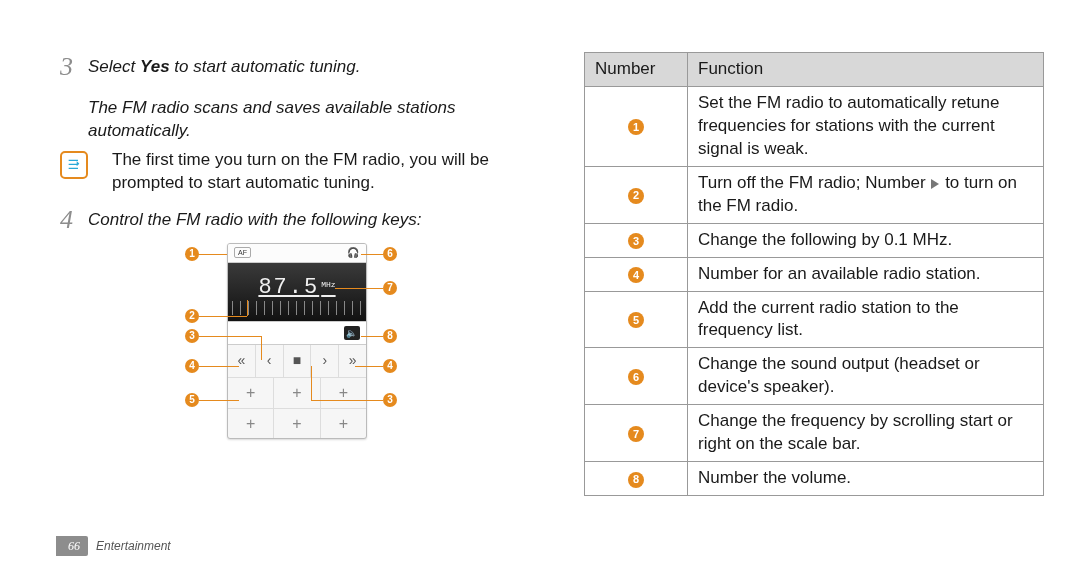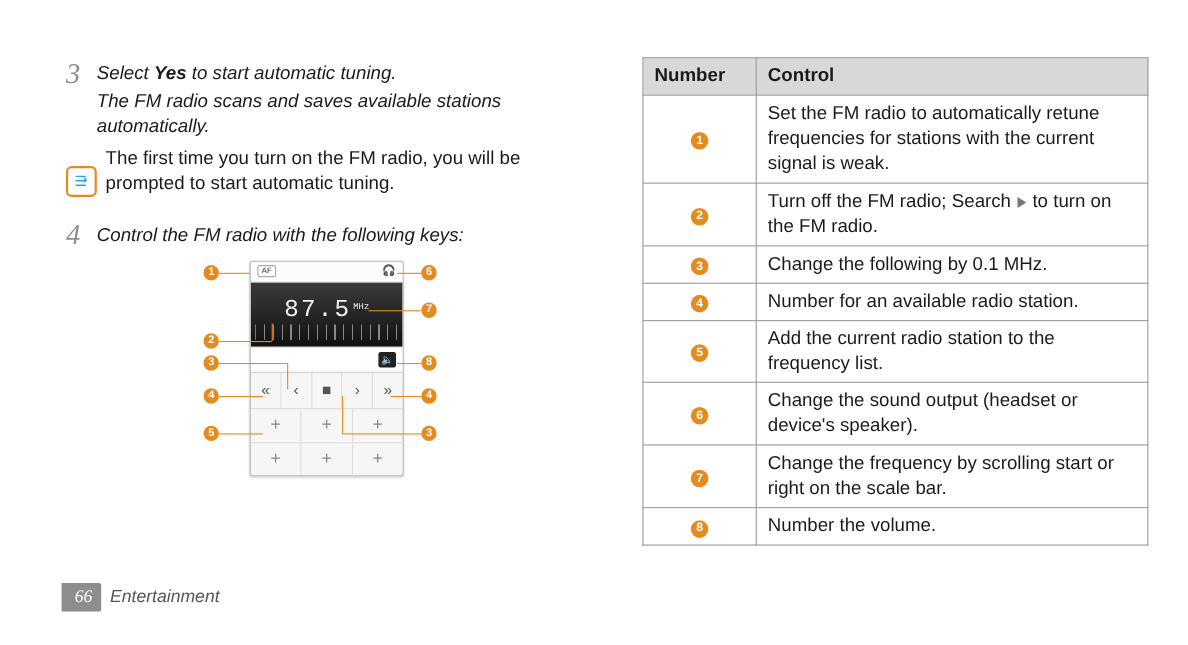--- a/index.html
+++ b/index.html
@@ -31,24 +31,24 @@
     font-style: italic;
     font-size: 26px;
     color: #8d8d8d;
     width: 28px;
     flex: 0 0 28px;
     text-align: left;
     line-height: 1;
     margin-top: -2px;
   }
   .step-body { flex: 1; font-style: italic; }
-  .step .sub { margin-top: 2px; }
-
-  
-  .note { display: flex; align-items: flex-end; margin: 6px 0 24px; }
+  .step .sub { margin-top: 18px; }
+
+  
+  .note { display: flex; align-items: flex-start; margin: 6px 0 14px; gap: 16px; }
   .note-icon {
     width: 24px; height: 24px; border: 2px solid #e58a1e; border-radius: 5px;
     display: flex; align-items: center; justify-content: center;
     flex: 0 0 24px; margin-right: 8px; margin-top: 2px;
   }
   .note-icon svg { width: 16px; height: 16px; }
   .note-text { flex: 1; }
 
   
   .diagram {
@@ -86,20 +86,21 @@
     color: #eee;
     position: relative;
   }
   .device .freq .val {
     position: absolute; left: 0; right: 0; top: 10px;
     text-align: center;
     font-family: "Courier New", monospace;
     letter-spacing: 2px;
     font-size: 22px;
     color: #f0f0f0;
+    text-decoration: underline;
   }
   .device .freq .unit {
     font-size: 8px; letter-spacing: 0; margin-left: 2px; vertical-align: 6px;
   }
   .device .freq .ticks {
     position: absolute; left: 4px; right: 4px; bottom: 6px; height: 14px;
   }
   .device .freq .ticks::before {
     content: "";
     position: absolute; inset: 0;
@@ -162,21 +163,21 @@
   }
   table.func th, table.func td {
     border: 1px solid #999;
     padding: 5px 10px;
     text-align: left;
     vertical-align: top;
     font-size: 17px;
   }
   table.func th {
     background: #d8d8d8;
-    font-weight: 700;
+    font-weight: 400;
   }
   table.func td.numcell {
     text-align: center;
     vertical-align: middle;
     width: 82px;
   }
   .bubble {
     display: inline-flex;
     width: 16px; height: 16px;
     border-radius: 50%;
@@ -196,21 +197,21 @@
     margin: 0 1px;
   }
 
   
   .footer {
     position: absolute;
     left: 56px; bottom: 30px;
     display: flex; align-items: center;
     font-style: italic;
     color: #555;
-    font-size: 16px;
+    font-size: 12px;
   }
   .footer .pg {
     background: #8d8d8d;
     color: #fff;
     font-style: italic;
     padding: 2px 8px 2px 12px;
     margin-right: 8px;
     border-radius: 0 2px 2px 0;
     font-family: Georgia, serif;
   }
@@ -315,30 +316,30 @@
         </div>
       </div>
     </div>
   </div>
 
   <div class="col col-right">
     <table class="func">
       <tbody>
           <tr>
         <th>Number</th>
-        <th>Control</th>
+        <th>Function</th>
       </tr>
       <tr>
         <td class="numcell"><span class="bubble">1</span></td>
         <td>Set the FM radio to automatically retune frequencies for stations with the current signal is weak.</td>
       </tr>
       <tr>
         <td class="numcell"><span class="bubble">2</span></td>
         <td>
-          <span>Turn off the FM radio; Search </span><span class="tri"></span><span> to turn on the FM radio.</span>
+          <span>Turn off the FM radio; Number </span><span class="tri"></span><span> to turn on the FM radio.</span>
         </td>
       </tr>
       <tr>
         <td class="numcell"><span class="bubble">3</span></td>
         <td>Change the following by 0.1 MHz.</td>
       </tr>
       <tr>
         <td class="numcell"><span class="bubble">4</span></td>
         <td>Number for an available radio station.</td>
       </tr>

